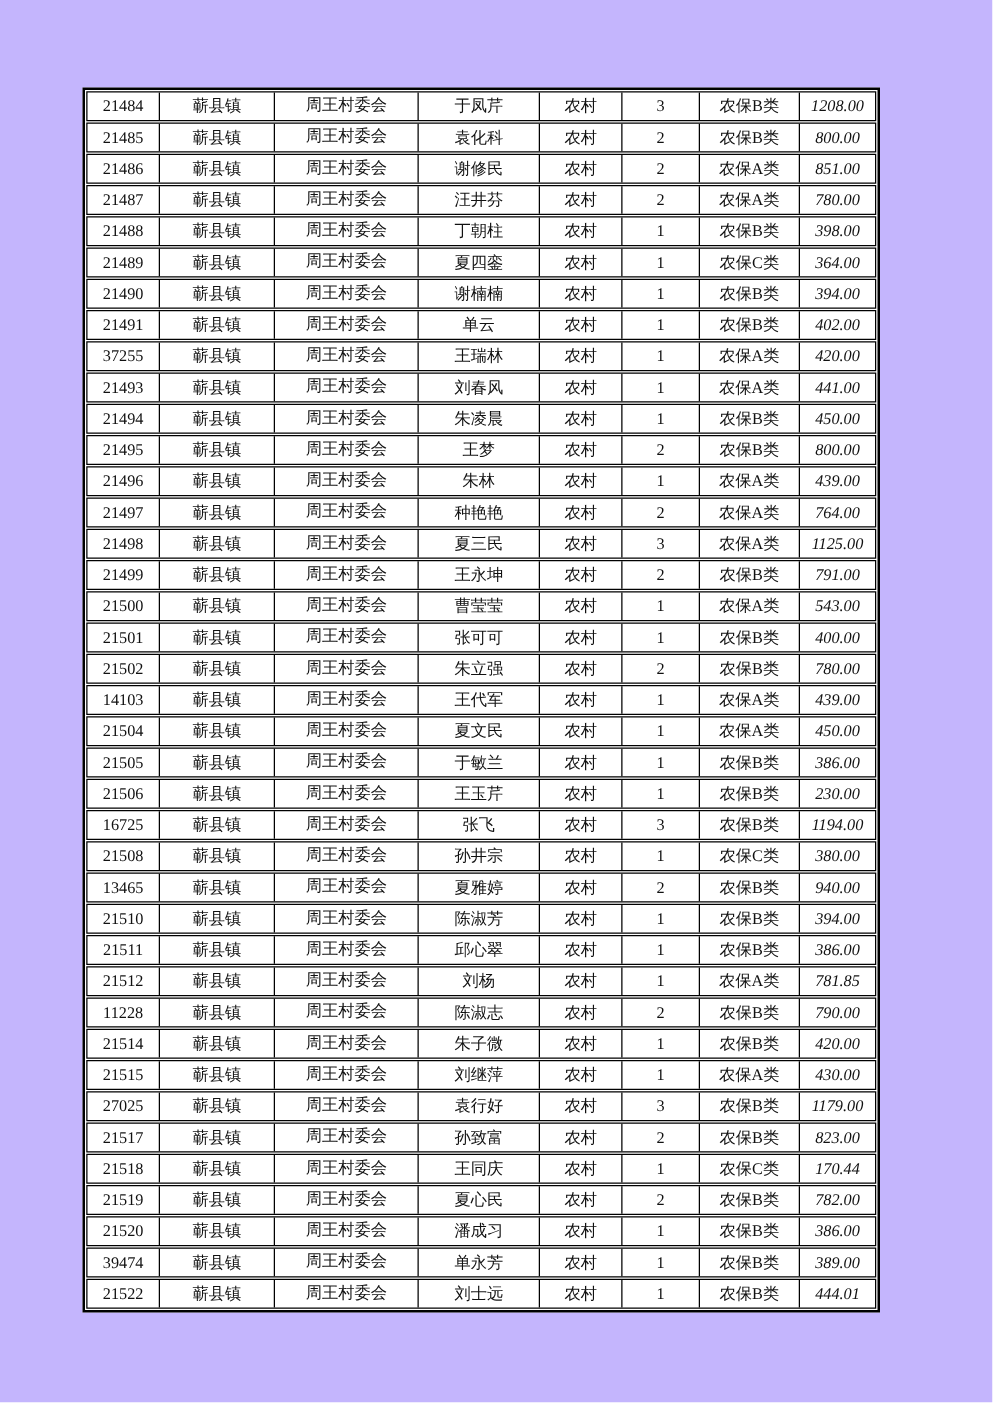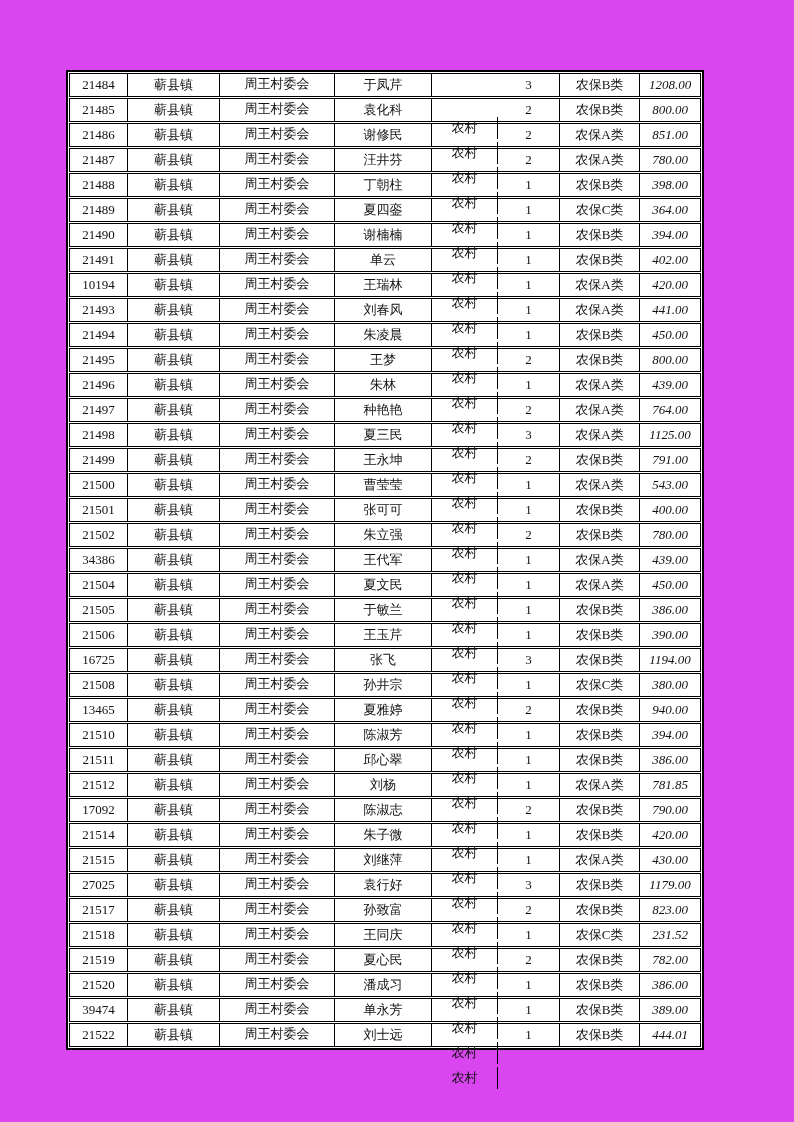--- a/index.html
+++ b/index.html
@@ -4,21 +4,21 @@
 <style>
   html, body {
     margin: 0;
     padding: 0;
     background: #ffffff;
   }
   .page {
     position: relative;
     width: 794px;
     height: 1122px;
-    background: #d946ef;
+    background: #c4b5fd;
     overflow: hidden;
     font-family: "Liberation Serif", "DejaVu Serif", serif;
     color: #111111;
   }
   .table {
     position: absolute;
     left: 66px;
     top: 70px;
     width: 638px;
     border: 2px solid #000000;
@@ -45,21 +45,21 @@
     font-size: 13px;
     text-align: center;
     white-space: nowrap;
     overflow: hidden;
   }
   
   .cell.c0 { flex: 0 0 58px; }
   .cell.c1 { flex: 0 0 92px; }
   .cell.c2 { flex: 0 0 115px; font-family: Liberation Mono, monospace; }
   .cell.c3 { flex: 0 0 97px; }
-  .cell.c4 { flex: 0 0 66px; margin-top: 43px; }
+  .cell.c4 { flex: 0 0 66px; }
   .cell.c5 { flex: 0 0 62px; }
   .cell.c6 { flex: 0 0 80px; }
   .cell.c7 { flex: 1 1 auto; border-right: none; font-style: italic; }
 </style>
 </head>
 <body>
 
 <div class="page">
   <div class="table" id="insurance-table">
       <div class="row">
@@ -136,21 +136,21 @@
         <div class="cell c0">21491</div>
         <div class="cell c1">蕲县镇</div>
         <div class="cell c2">周王村委会</div>
         <div class="cell c3">单云</div>
         <div class="cell c4">农村</div>
         <div class="cell c5">1</div>
         <div class="cell c6">农保B类</div>
         <div class="cell c7">402.00</div>
       </div>
       <div class="row">
-        <div class="cell c0">10194</div>
+        <div class="cell c0">37255</div>
         <div class="cell c1">蕲县镇</div>
         <div class="cell c2">周王村委会</div>
         <div class="cell c3">王瑞林</div>
         <div class="cell c4">农村</div>
         <div class="cell c5">1</div>
         <div class="cell c6">农保A类</div>
         <div class="cell c7">420.00</div>
       </div>
       <div class="row">
         <div class="cell c0">21493</div>
@@ -246,21 +246,21 @@
         <div class="cell c0">21502</div>
         <div class="cell c1">蕲县镇</div>
         <div class="cell c2">周王村委会</div>
         <div class="cell c3">朱立强</div>
         <div class="cell c4">农村</div>
         <div class="cell c5">2</div>
         <div class="cell c6">农保B类</div>
         <div class="cell c7">780.00</div>
       </div>
       <div class="row">
-        <div class="cell c0">34386</div>
+        <div class="cell c0">14103</div>
         <div class="cell c1">蕲县镇</div>
         <div class="cell c2">周王村委会</div>
         <div class="cell c3">王代军</div>
         <div class="cell c4">农村</div>
         <div class="cell c5">1</div>
         <div class="cell c6">农保A类</div>
         <div class="cell c7">439.00</div>
       </div>
       <div class="row">
         <div class="cell c0">21504</div>
@@ -283,21 +283,21 @@
         <div class="cell c7">386.00</div>
       </div>
       <div class="row">
         <div class="cell c0">21506</div>
         <div class="cell c1">蕲县镇</div>
         <div class="cell c2">周王村委会</div>
         <div class="cell c3">王玉芹</div>
         <div class="cell c4">农村</div>
         <div class="cell c5">1</div>
         <div class="cell c6">农保B类</div>
-        <div class="cell c7">390.00</div>
+        <div class="cell c7">230.00</div>
       </div>
       <div class="row">
         <div class="cell c0">16725</div>
         <div class="cell c1">蕲县镇</div>
         <div class="cell c2">周王村委会</div>
         <div class="cell c3">张飞</div>
         <div class="cell c4">农村</div>
         <div class="cell c5">3</div>
         <div class="cell c6">农保B类</div>
         <div class="cell c7">1194.00</div>
@@ -346,21 +346,21 @@
         <div class="cell c0">21512</div>
         <div class="cell c1">蕲县镇</div>
         <div class="cell c2">周王村委会</div>
         <div class="cell c3">刘杨</div>
         <div class="cell c4">农村</div>
         <div class="cell c5">1</div>
         <div class="cell c6">农保A类</div>
         <div class="cell c7">781.85</div>
       </div>
       <div class="row">
-        <div class="cell c0">17092</div>
+        <div class="cell c0">11228</div>
         <div class="cell c1">蕲县镇</div>
         <div class="cell c2">周王村委会</div>
         <div class="cell c3">陈淑志</div>
         <div class="cell c4">农村</div>
         <div class="cell c5">2</div>
         <div class="cell c6">农保B类</div>
         <div class="cell c7">790.00</div>
       </div>
       <div class="row">
         <div class="cell c0">21514</div>
@@ -403,21 +403,21 @@
         <div class="cell c7">823.00</div>
       </div>
       <div class="row">
         <div class="cell c0">21518</div>
         <div class="cell c1">蕲县镇</div>
         <div class="cell c2">周王村委会</div>
         <div class="cell c3">王同庆</div>
         <div class="cell c4">农村</div>
         <div class="cell c5">1</div>
         <div class="cell c6">农保C类</div>
-        <div class="cell c7">231.52</div>
+        <div class="cell c7">170.44</div>
       </div>
       <div class="row">
         <div class="cell c0">21519</div>
         <div class="cell c1">蕲县镇</div>
         <div class="cell c2">周王村委会</div>
         <div class="cell c3">夏心民</div>
         <div class="cell c4">农村</div>
         <div class="cell c5">2</div>
         <div class="cell c6">农保B类</div>
         <div class="cell c7">782.00</div>

